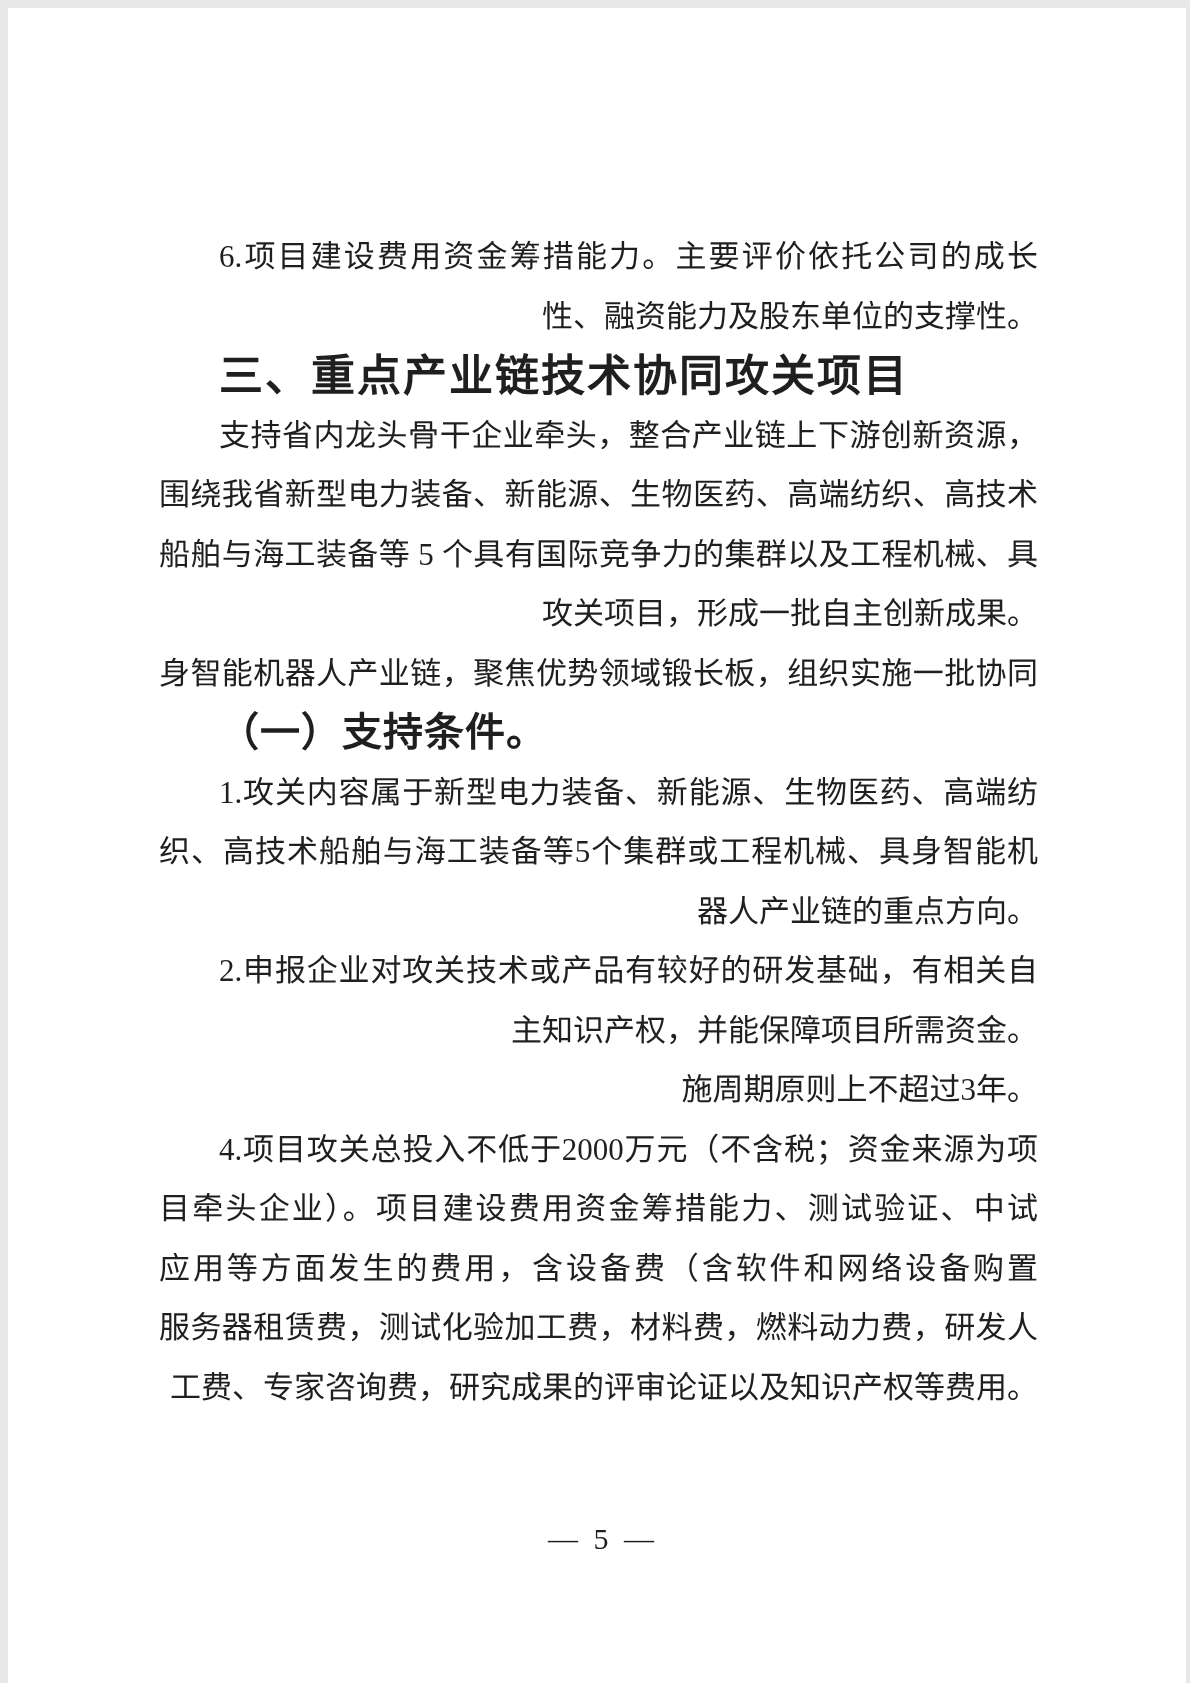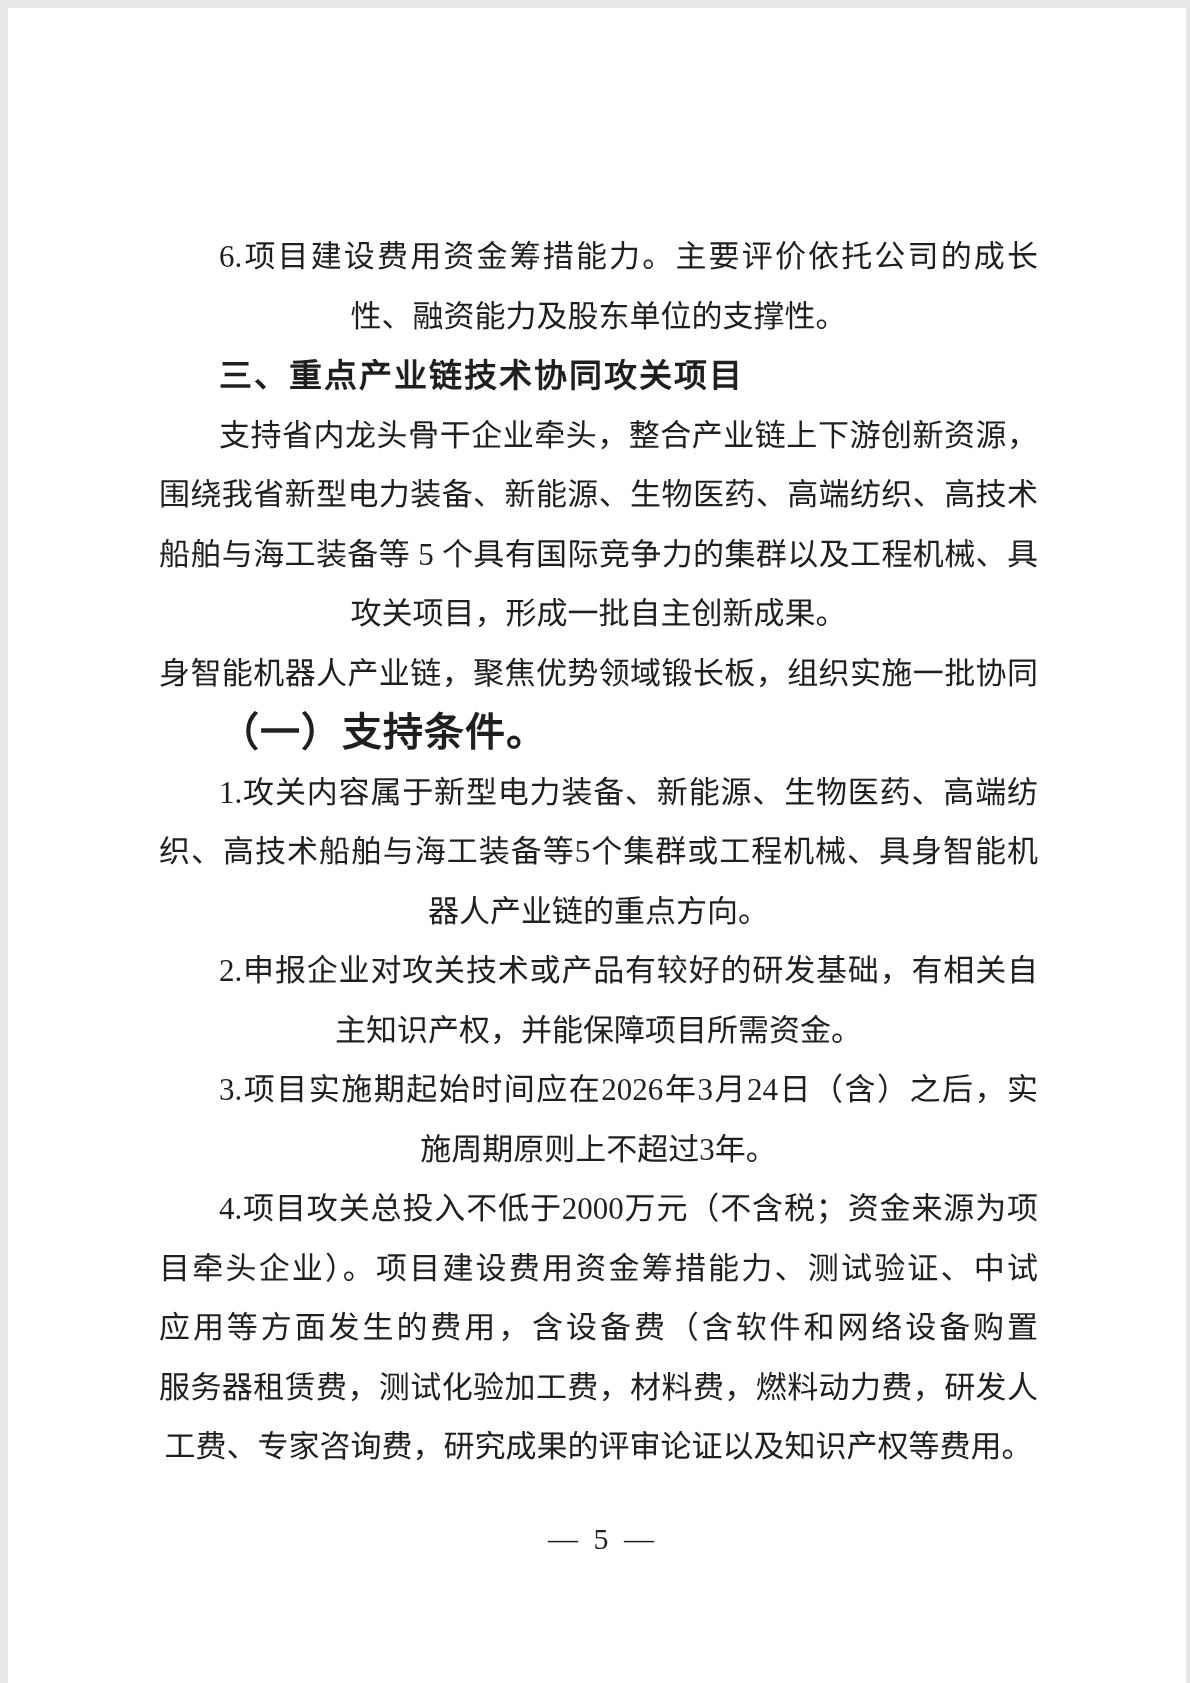--- a/index.html
+++ b/index.html
@@ -18,34 +18,34 @@
     position: absolute;
     left: 143px;
     top: 211px;
     width: 895px;
   }
   .line {
     height: 59.5px;
     line-height: 59.5px;
     font-size: 31px;
     overflow: hidden;
-    text-align: center;
+    text-align: right;
     white-space: nowrap;
     word-break: break-all;
   }
   .line.fill {
     white-space: normal;
     text-align: justify;
     text-align-last: justify;
   }
   .line.indent { padding-left: 64px; }
   .line.heading {
     font-family: "Liberation Sans", sans-serif;
     font-weight: bold;
-    font-size: 33px;
+    font-size: 44px;
     letter-spacing: 2px;
     white-space: nowrap;
     text-align: left;
     text-align-last: left;
   }
   .line.subheading {
     font-weight: bold;
     font-size: 40px;
     letter-spacing: 1px;
     white-space: nowrap;
@@ -76,21 +76,20 @@
       <div class="line body fill">围绕我省新型电力装备、新能源、生物医药、高端纺织、高技术</div>
       <div class="line body fill">船舶与海工装备等 5 个具有国际竞争力的集群以及工程机械、具</div>
       <div class="line body">攻关项目，形成一批自主创新成果。</div>
       <div class="line body fill">身智能机器人产业链，聚焦优势领域锻长板，组织实施一批协同</div>
       <div class="line subheading indent">（一）支持条件。</div>
       <div class="line body indent fill">1.攻关内容属于新型电力装备、新能源、生物医药、高端纺</div>
       <div class="line body fill">织、高技术船舶与海工装备等5个集群或工程机械、具身智能机</div>
       <div class="line body">器人产业链的重点方向。</div>
       <div class="line body indent fill">2.申报企业对攻关技术或产品有较好的研发基础，有相关自</div>
       <div class="line body">主知识产权，并能保障项目所需资金。</div>
-      <div class="line body indent fill">3.项目实施期起始时间应在2026年3月24日（含）之后，实</div>
       <div class="line body">施周期原则上不超过3年。</div>
       <div class="line body indent fill">4.项目攻关总投入不低于2000万元（不含税；资金来源为项</div>
       <div class="line body fill">目牵头企业）。项目建设费用资金筹措能力、测试验证、中试</div>
       <div class="line body fill">应用等方面发生的费用，含设备费（含软件和网络设备购置费）、</div>
       <div class="line body fill">服务器租赁费，测试化验加工费，材料费，燃料动力费，研发人</div>
       <div class="line body">工费、专家咨询费，研究成果的评审论证以及知识产权等费用。</div>
     </div>
   <div class="footer">— 5 —</div>
 </div>
 

